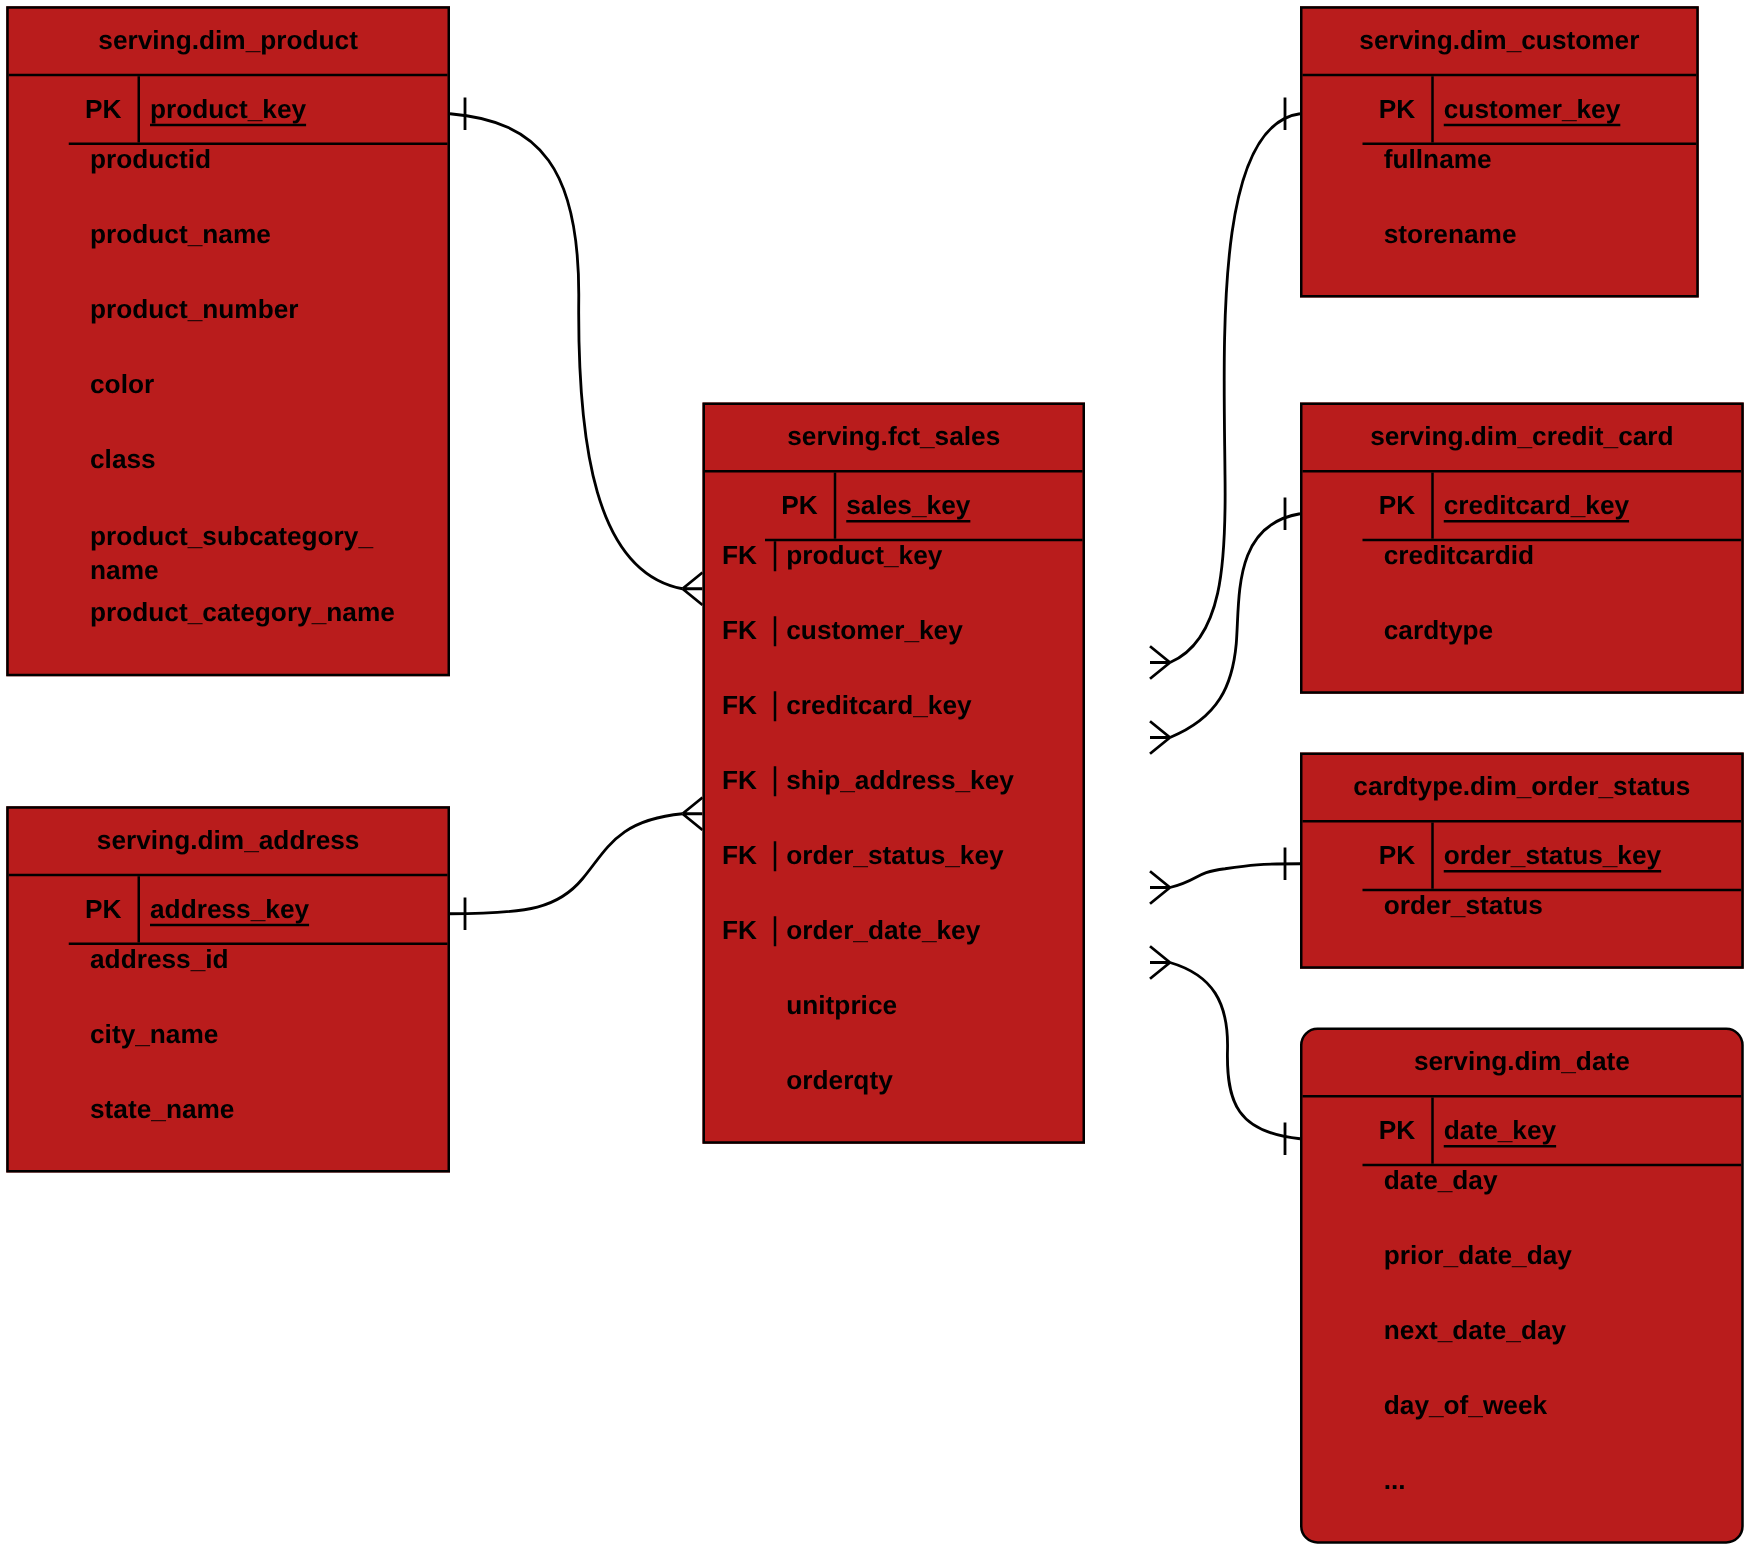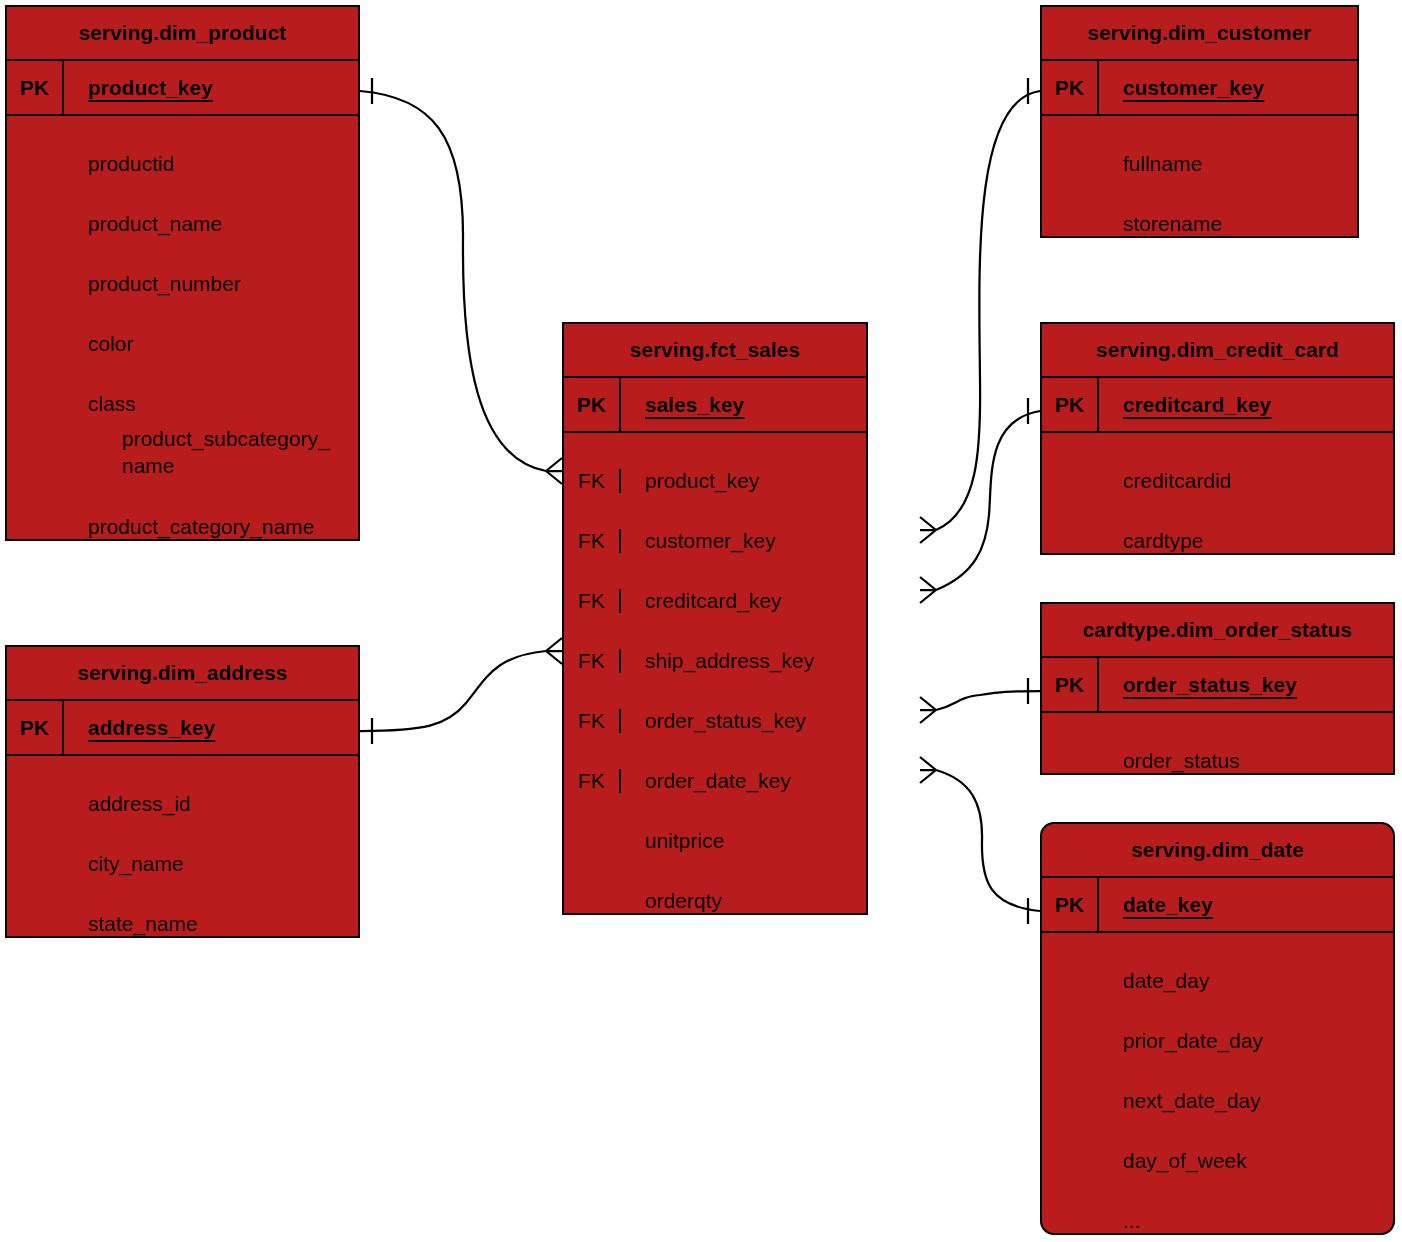--- a/index.html
+++ b/index.html
@@ -22,35 +22,35 @@
   .tbl-title {
     height: 54px;
     border-bottom: 2.5px solid #000;
     display: flex; align-items: center; justify-content: center;
     font-weight: bold;
     font-size: 21px;
   }
   .tbl-pkrow {
     height: 55px;
     border-bottom: 2.5px solid #000;
-    display: flex; align-items: stretch;
-  }
-  .tbl-row { height: 60px; display: flex; align-items: flex-end; }
-  .tbl-row.wrap { height: 63px; gap: 34px; }
+    display: flex; align-items: stretch; margin-left: 48px;
+  }
+  .tbl-row { height: 60px; display: flex; align-items: flex-start; font-weight: bold; }
+  .tbl-row.wrap { height: 63px; }
   .keycell {
     width: 57px; flex: 0 0 57px;
     border-right: 2.5px solid #000;
     display: flex; align-items: center; justify-content: center;
     font-size: 21px;
   }
   .tbl-pkrow .keycell { font-weight: bold; }
   .namecell {
     flex: 1 1 auto;
     display: flex; align-items: center;
-    padding-left: 24px; padding-right: 6px;
+    padding-left: 8px; padding-right: 6px;
     font-size: 21px;
   }
   .namecell.pkname {
     font-weight: bold;
     text-decoration: underline;
     text-decoration-thickness: 2px;
     text-underline-offset: 5px;
   }
   .tbl-row .namecell.wraptext {
     white-space: pre-line;

